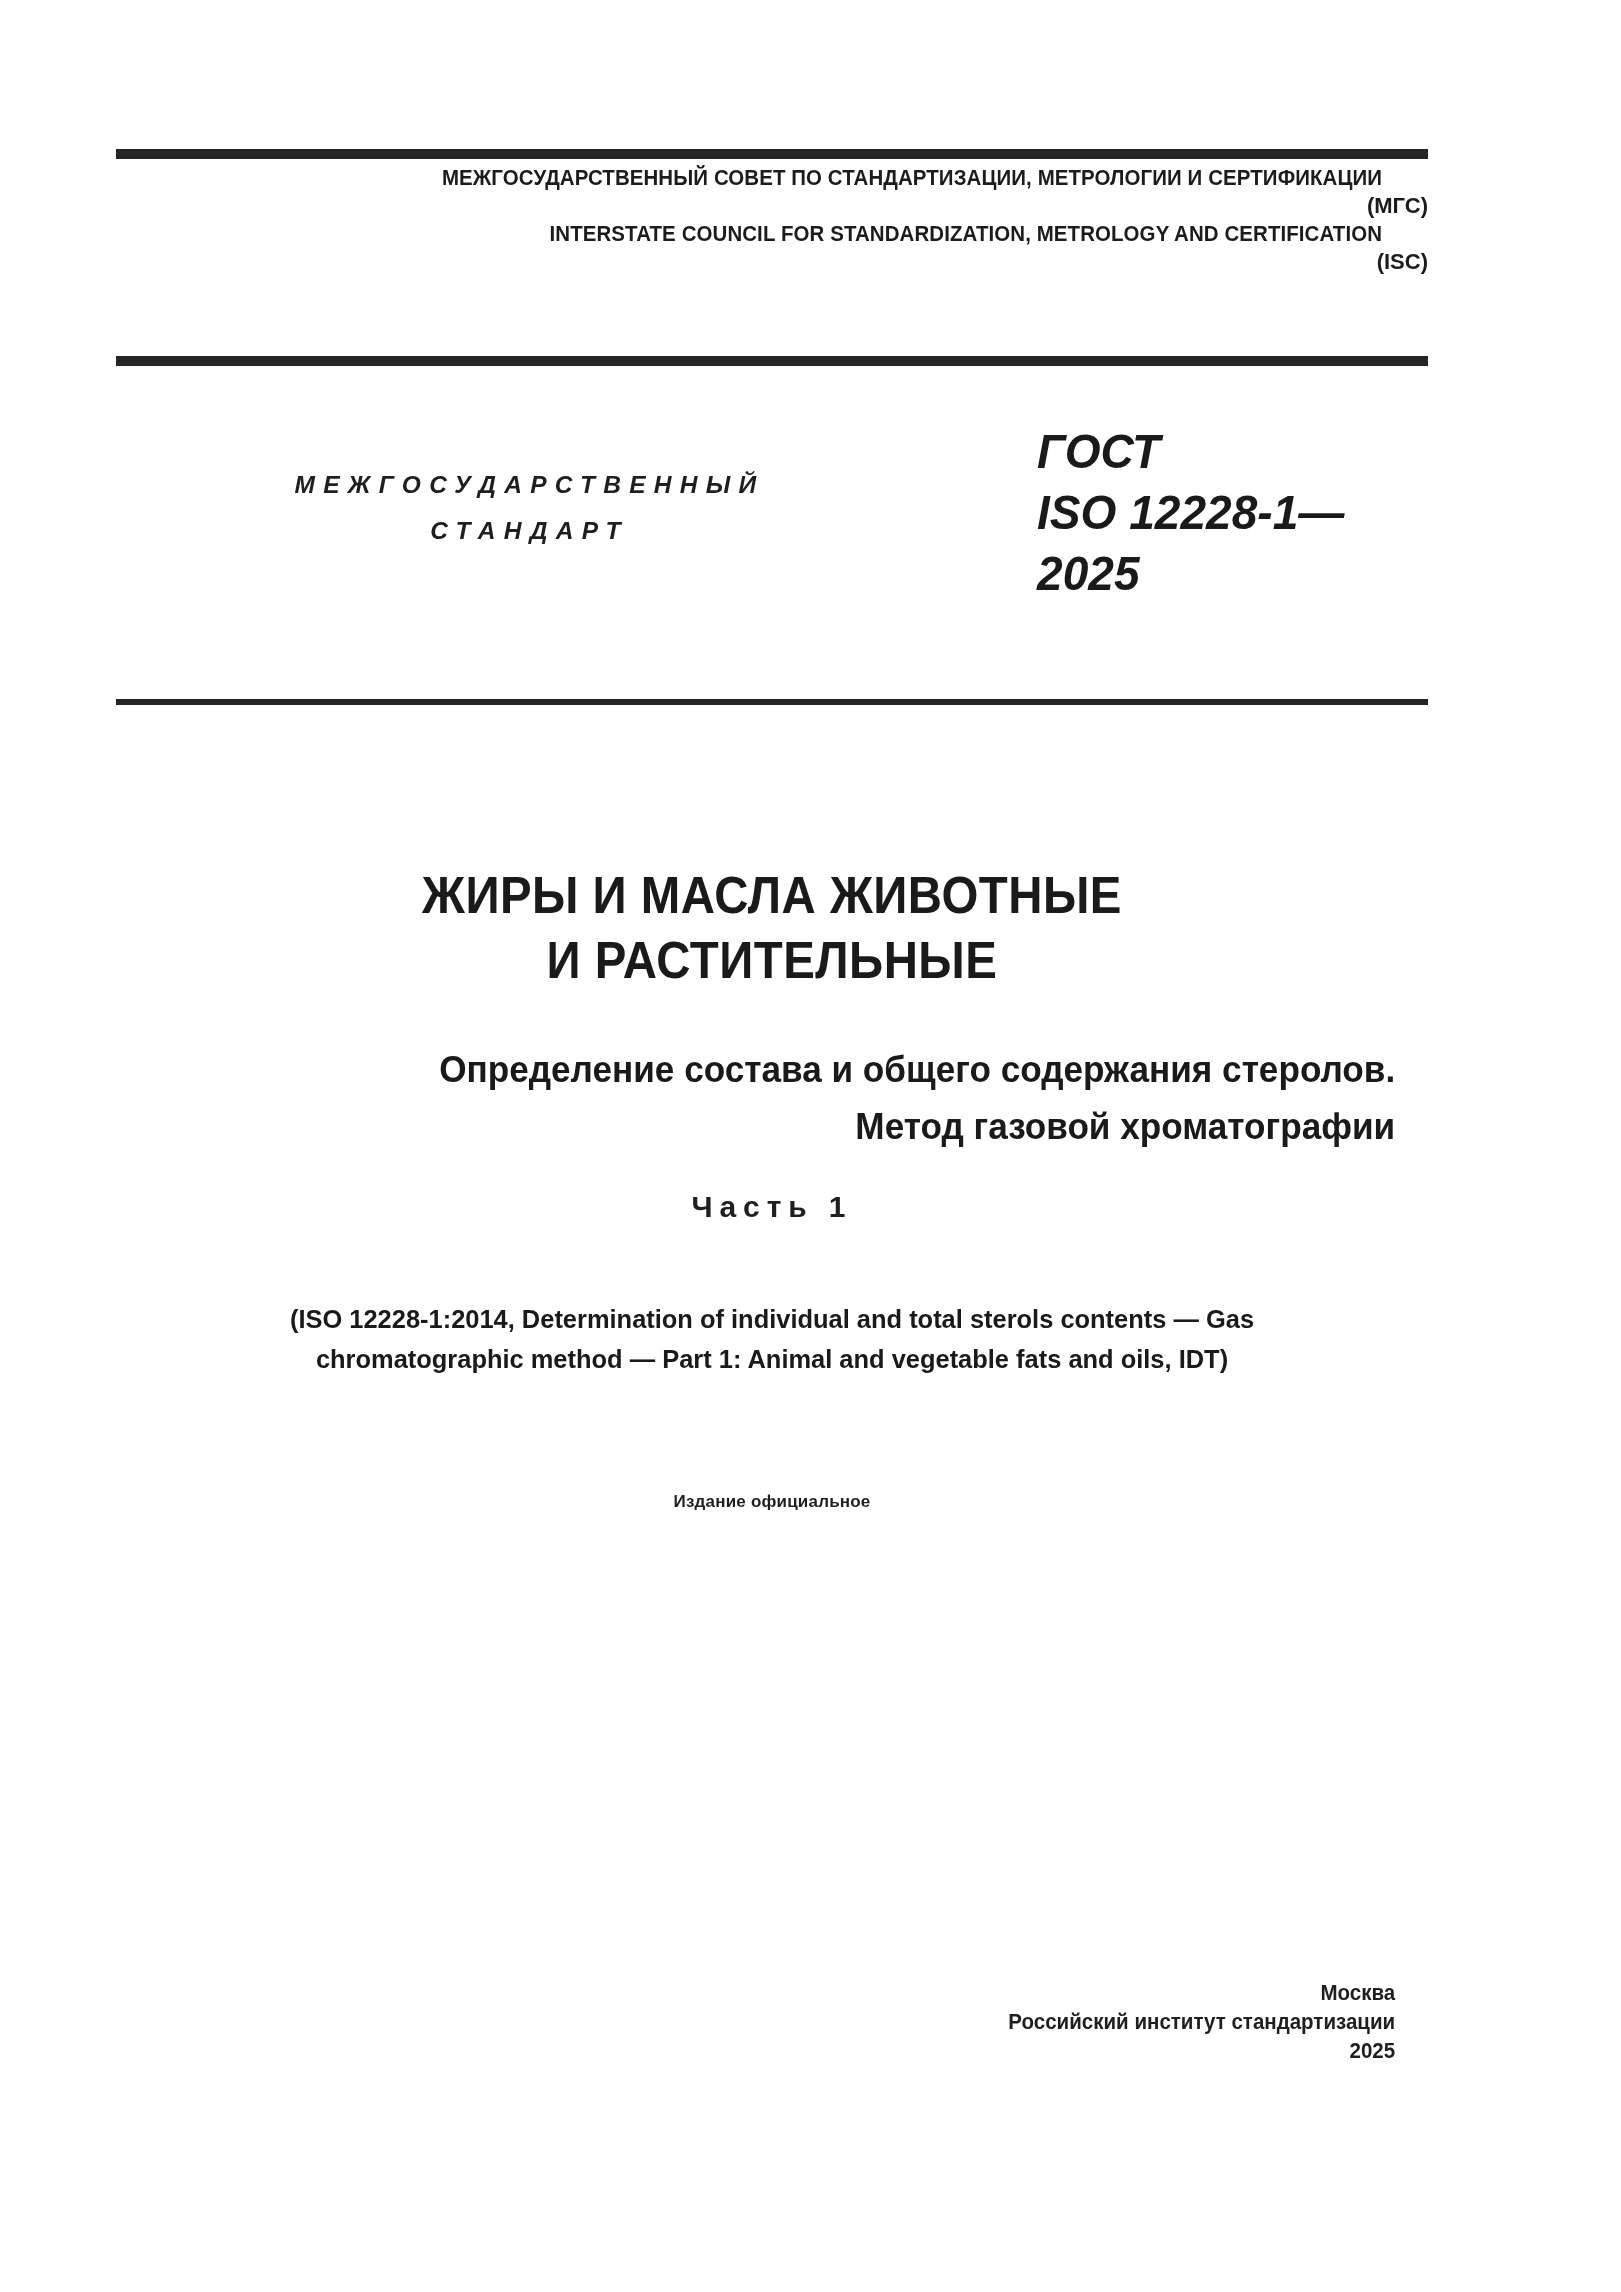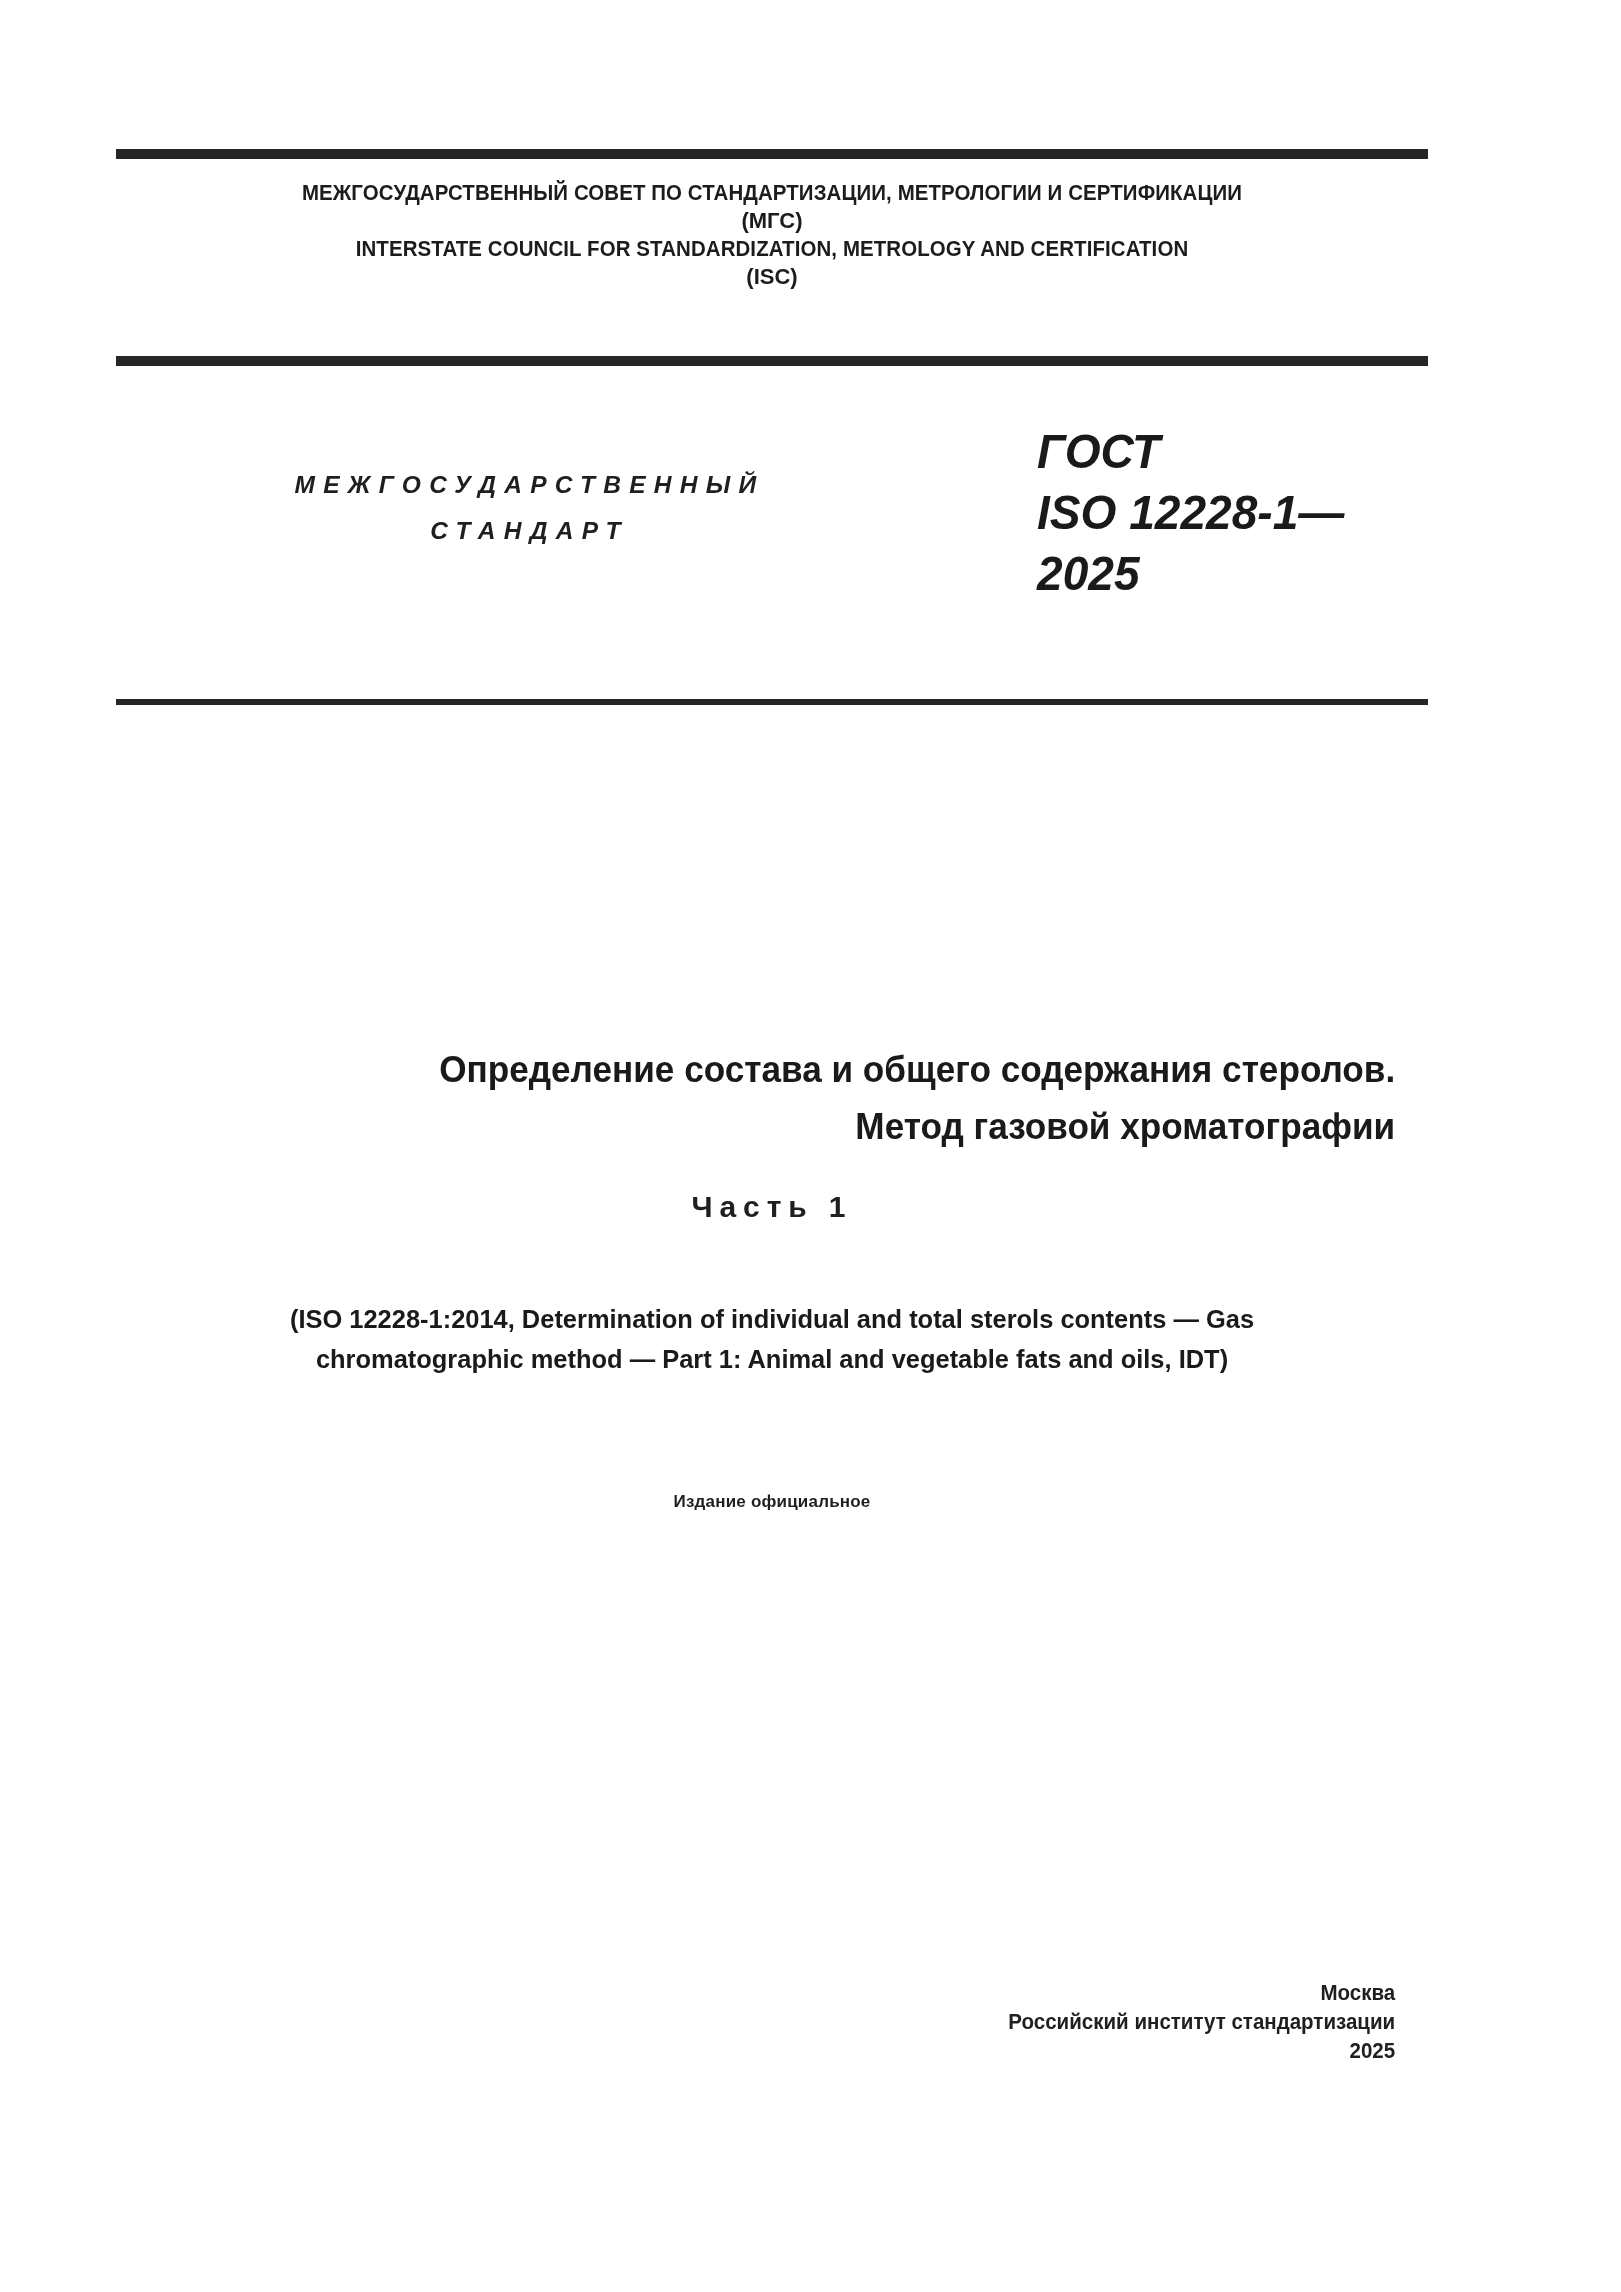--- a/index.html
+++ b/index.html
@@ -32,23 +32,23 @@
     background: #262626;
   }
   .rule-top    { top: 149px; height: 9.8px; }
   .rule-mid    { top: 356px; height: 9.8px; }
   .rule-bottom { top: 699px; height: 5.9px; }
 
   
   .council {
     position: absolute;
     left: 116px;
-    top: 179px;
-    width: 1312px;
-    text-align: center;
+    top: 164px;
+    width: 1312px;
+    text-align: right;
   }
   .council-line {
     font-family: "Liberation Sans Narrow", "Liberation Sans", sans-serif;
     font-weight: bold;
     font-size: 22px;
     letter-spacing: 0.1px;
     line-height: 28px;
     color: #1c1c1c;
     transform: scaleX(0.93);
     transform-origin: center center;
@@ -239,20 +239,24 @@
     </div>
     <div class="band-right">
       <div class="band-right-line">ГОСТ</div>
       <div class="band-right-line">ISO 12228-1—</div>
       <div class="band-right-line">2025</div>
     </div>
   </div>
 
   <div class="rule rule-bottom"></div>
 
+  <div class="maintitle">
+    <div class="maintitle-line">ЖИРЫ И МАСЛА ЖИВОТНЫЕ</div>
+    <div class="maintitle-line">И РАСТИТЕЛЬНЫЕ</div>
+  </div>
 
   <div class="subtitle">
     <div class="subtitle-line">Определение состава и общего содержания стеролов.</div>
     <div class="subtitle-line">Метод газовой хроматографии</div>
   </div>
 
   <div class="part">
     <div class="part-line">Часть  1</div>
   </div>
 

